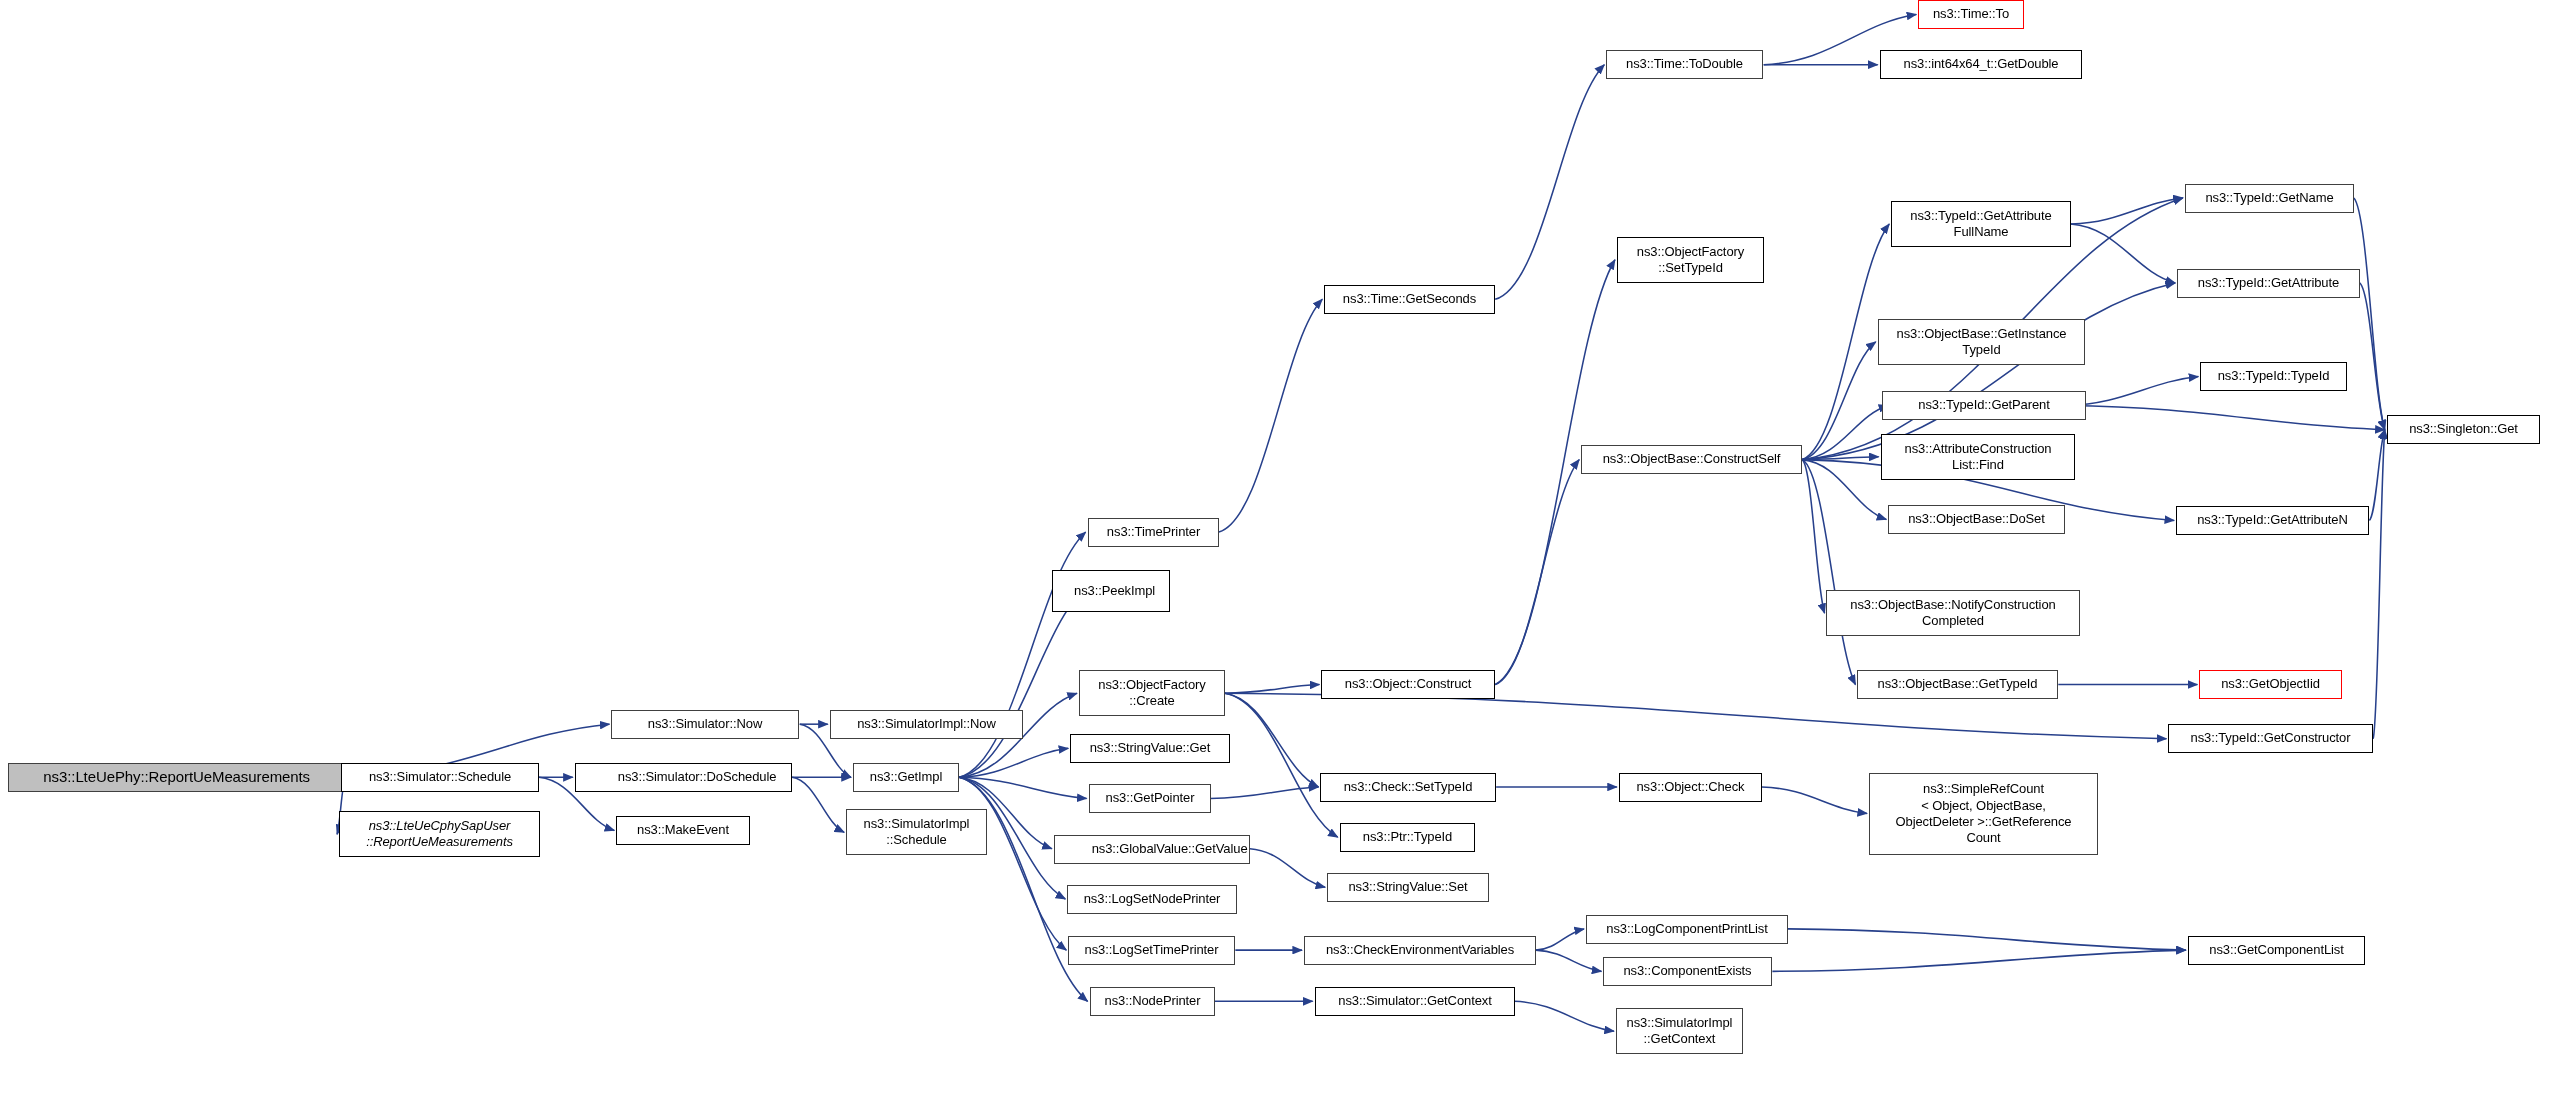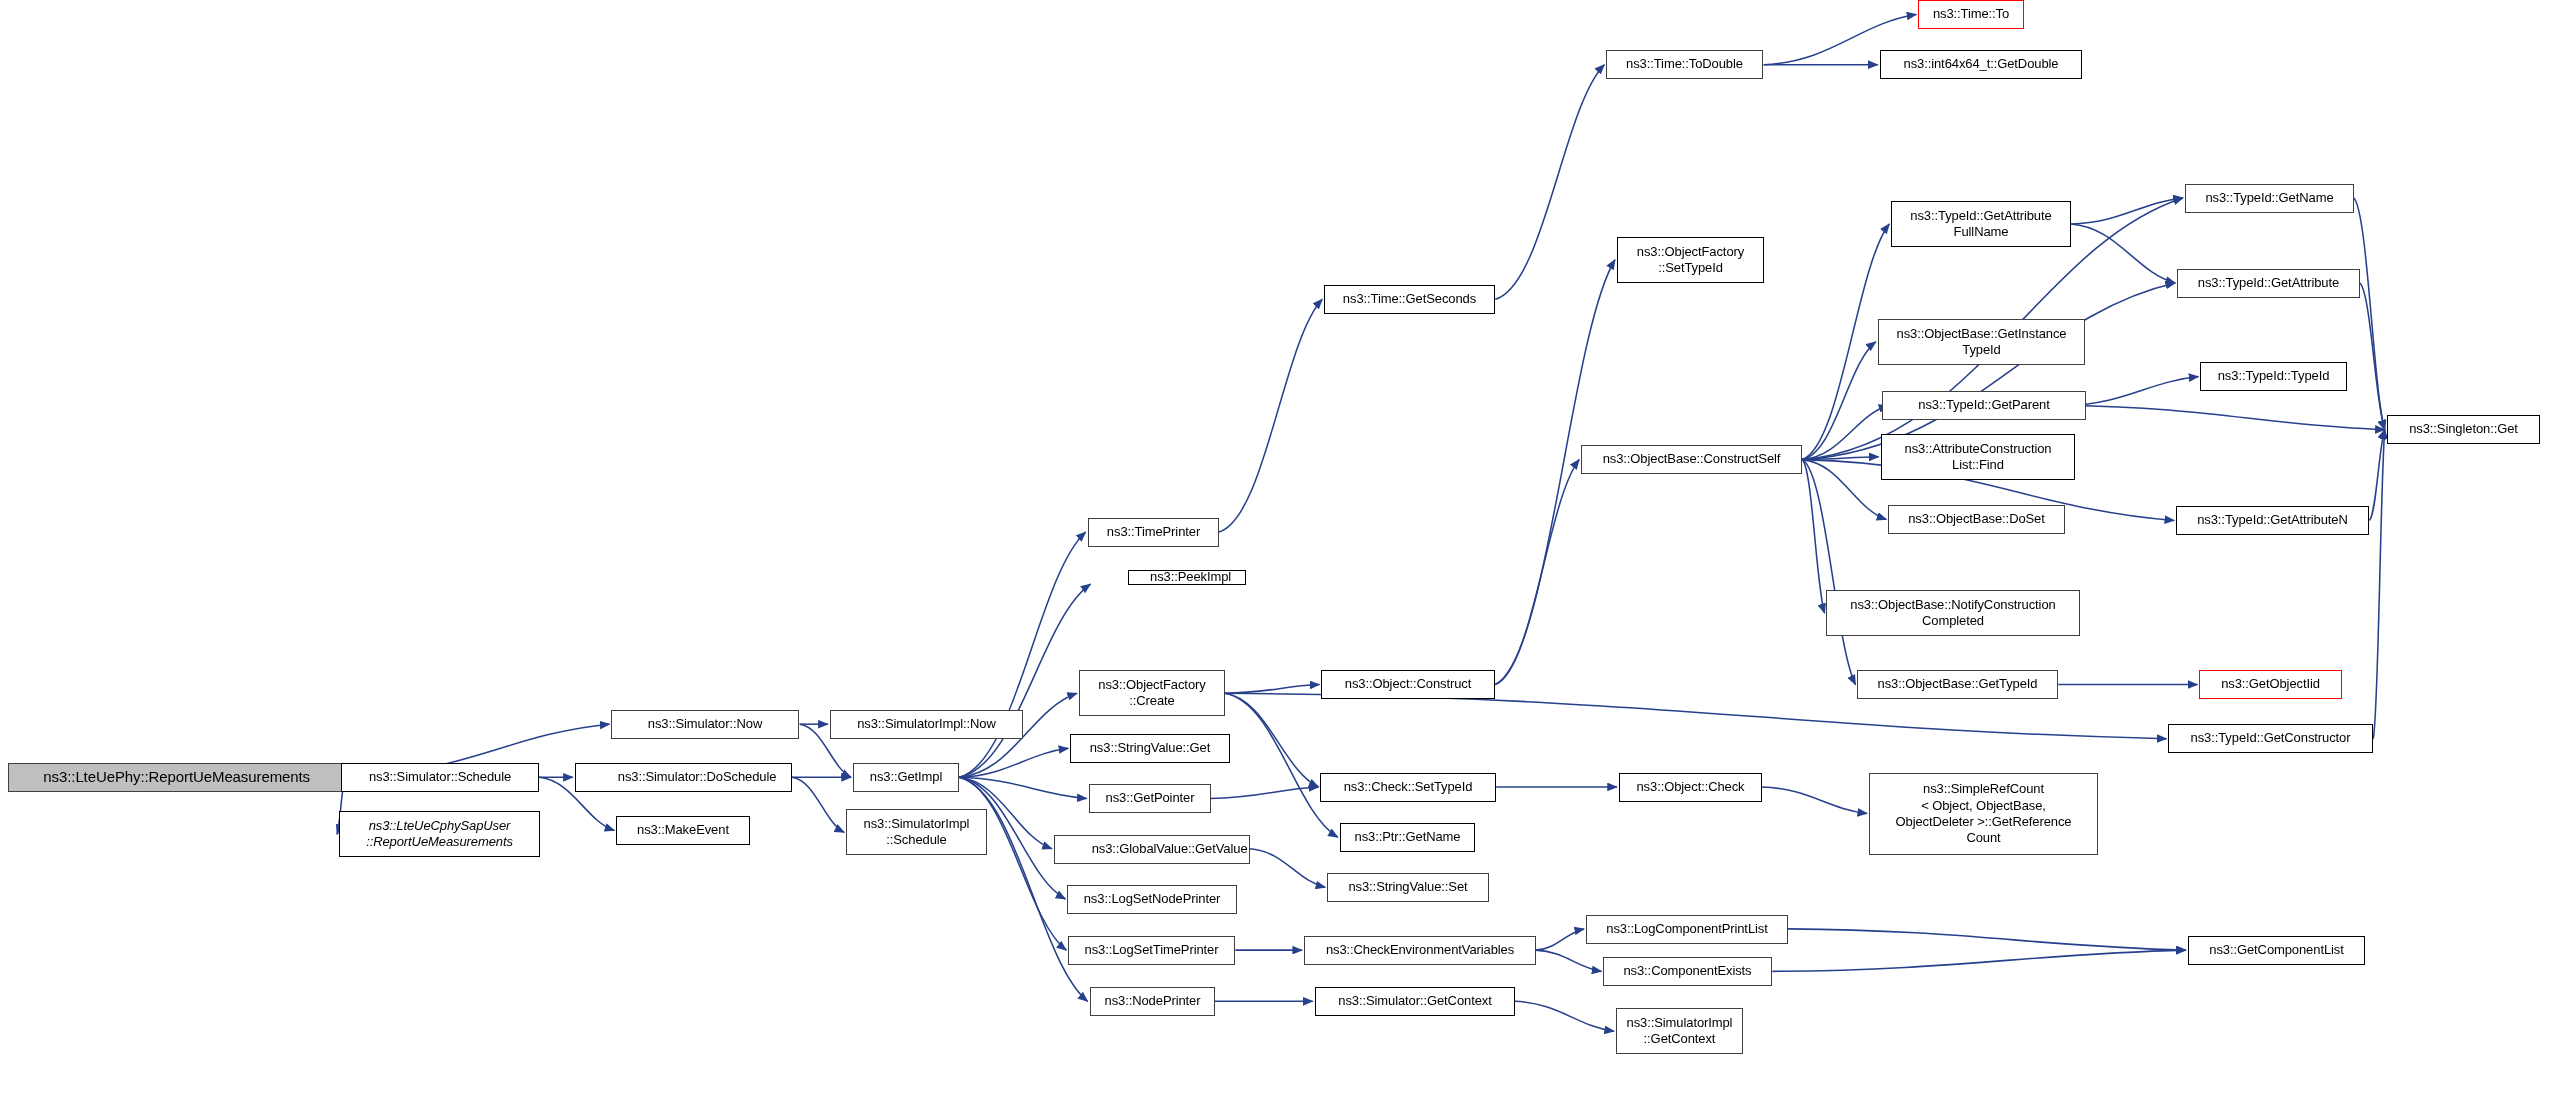--- a/index.html
+++ b/index.html
@@ -111,33 +111,33 @@
       <div class="node" style="left: 339px; top: 811px; width: 201px; height: 46px; font-style: italic;">ns3::LteUeCphySapUser
 ::ReportUeMeasurements</div>
       <div class="node thick" style="left: 611px; top: 710px; width: 188px; height: 29px;">ns3::Simulator::Now</div>
       <div class="node" style="left: 575px; top: 763px; width: 217px; height: 29px; padding-left: 32px;">ns3::Simulator::DoSchedule</div>
       <div class="node" style="left: 616px; top: 816px; width: 134px; height: 29px;">ns3::MakeEvent</div>
       <div class="node thick" style="left: 830px; top: 710px; width: 193px; height: 29px;">ns3::SimulatorImpl::Now</div>
       <div class="node thick" style="left: 853px; top: 763px; width: 106px; height: 29px;">ns3::GetImpl</div>
       <div class="node thick" style="left: 846px; top: 809px; width: 141px; height: 46px;">ns3::SimulatorImpl
 ::Schedule</div>
       <div class="node thick" style="left: 1088px; top: 518px; width: 131px; height: 29px;">ns3::TimePrinter</div>
-      <div class="node" style="left: 1128px; top: 570px; width: 118px; height: 15px; padding-left: 12px;">ns3::PeekImpl</div>
+      <div class="node" style="left: 1052px; top: 570px; width: 118px; height: 42px; padding-left: 12px;">ns3::PeekImpl</div>
       <div class="node thick" style="left: 1079px; top: 670px; width: 146px; height: 46px;">ns3::ObjectFactory
 ::Create</div>
       <div class="node" style="left: 1070px; top: 734px; width: 160px; height: 29px;">ns3::StringValue::Get</div>
       <div class="node thick" style="left: 1089px; top: 784px; width: 122px; height: 29px;">ns3::GetPointer</div>
       <div class="node thick" style="left: 1054px; top: 835px; width: 196px; height: 29px; padding-left: 40px;">ns3::GlobalValue::GetValue</div>
       <div class="node thick" style="left: 1067px; top: 885px; width: 170px; height: 29px;">ns3::LogSetNodePrinter</div>
       <div class="node thick" style="left: 1068px; top: 936px; width: 167px; height: 29px;">ns3::LogSetTimePrinter</div>
       <div class="node thick" style="left: 1090px; top: 987px; width: 125px; height: 29px;">ns3::NodePrinter</div>
       <div class="node" style="left: 1324px; top: 285px; width: 171px; height: 29px; text-align: center;">ns3::Time::GetSeconds</div>
       <div class="node" style="left: 1321px; top: 670px; width: 174px; height: 29px;">ns3::Object::Construct</div>
       <div class="node" style="left: 1320px; top: 773px; width: 176px; height: 29px;">ns3::Check::SetTypeId</div>
-      <div class="node" style="left: 1340px; top: 823px; width: 135px; height: 29px;">ns3::Ptr::GetName</div>
+      <div class="node" style="left: 1340px; top: 823px; width: 135px; height: 29px;">ns3::Ptr::TypeId</div>
       <div class="node thick" style="left: 1327px; top: 873px; width: 162px; height: 29px;">ns3::StringValue::Set</div>
       <div class="node thick" style="left: 1304px; top: 936px; width: 232px; height: 29px;">ns3::CheckEnvironmentVariables</div>
       <div class="node" style="left: 1315px; top: 987px; width: 200px; height: 29px;">ns3::Simulator::GetContext</div>
       <div class="node thick" style="left: 1606px; top: 50px; width: 157px; height: 29px;">ns3::Time::ToDouble</div>
       <div class="node" style="left: 1617px; top: 237px; width: 147px; height: 46px;">ns3::ObjectFactory
 ::SetTypeId</div>
       <div class="node thick" style="left: 1581px; top: 445px; width: 221px; height: 29px;">ns3::ObjectBase::ConstructSelf</div>
       <div class="node" style="left: 1619px; top: 773px; width: 143px; height: 29px;">ns3::Object::Check</div>
       <div class="node thick" style="left: 1586px; top: 915px; width: 202px; height: 29px;">ns3::LogComponentPrintList</div>
       <div class="node thick" style="left: 1603px; top: 957px; width: 169px; height: 29px;">ns3::ComponentExists</div>

